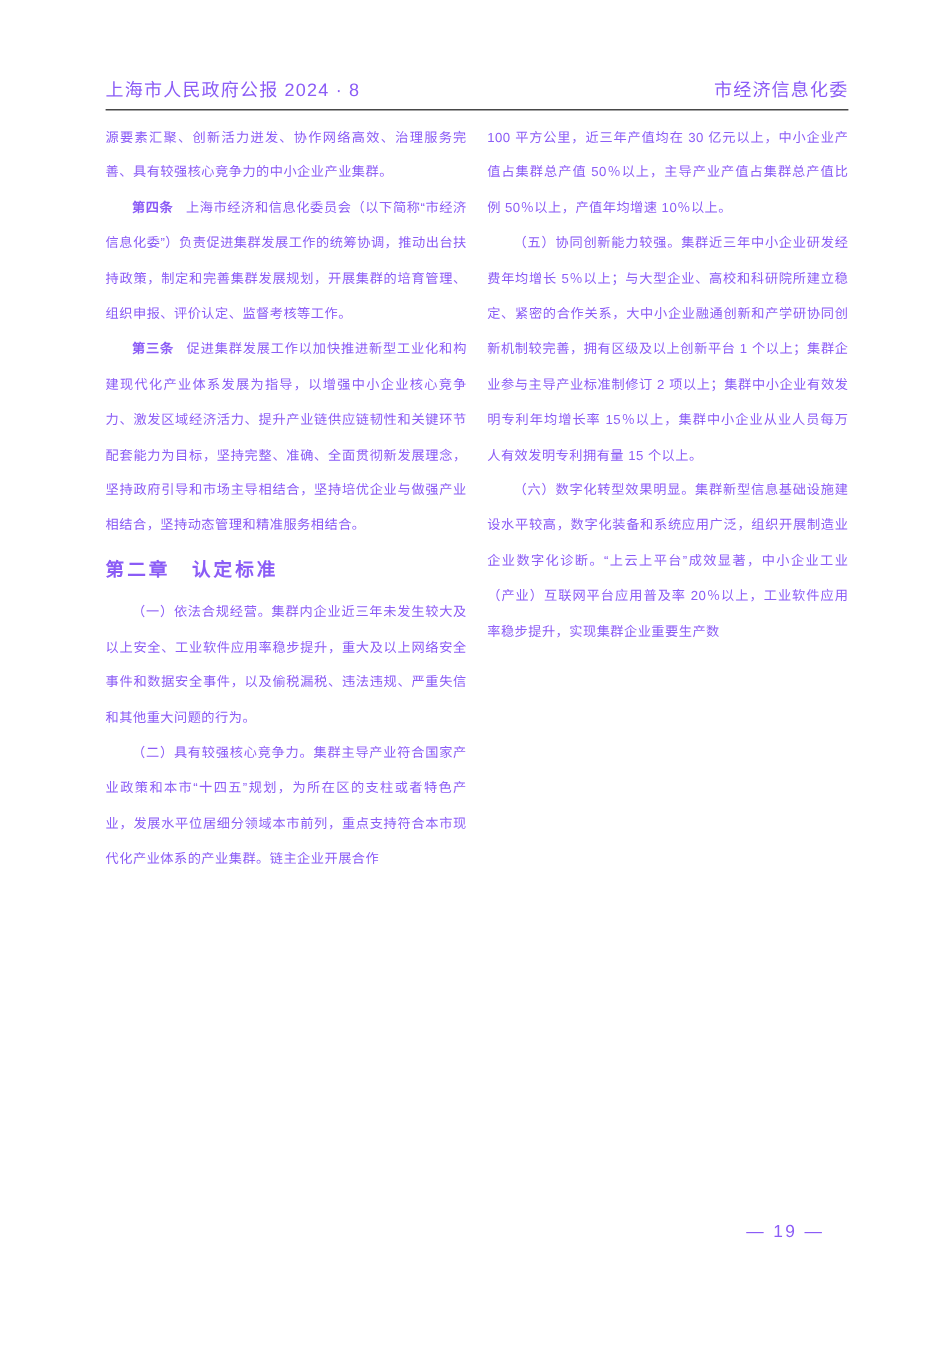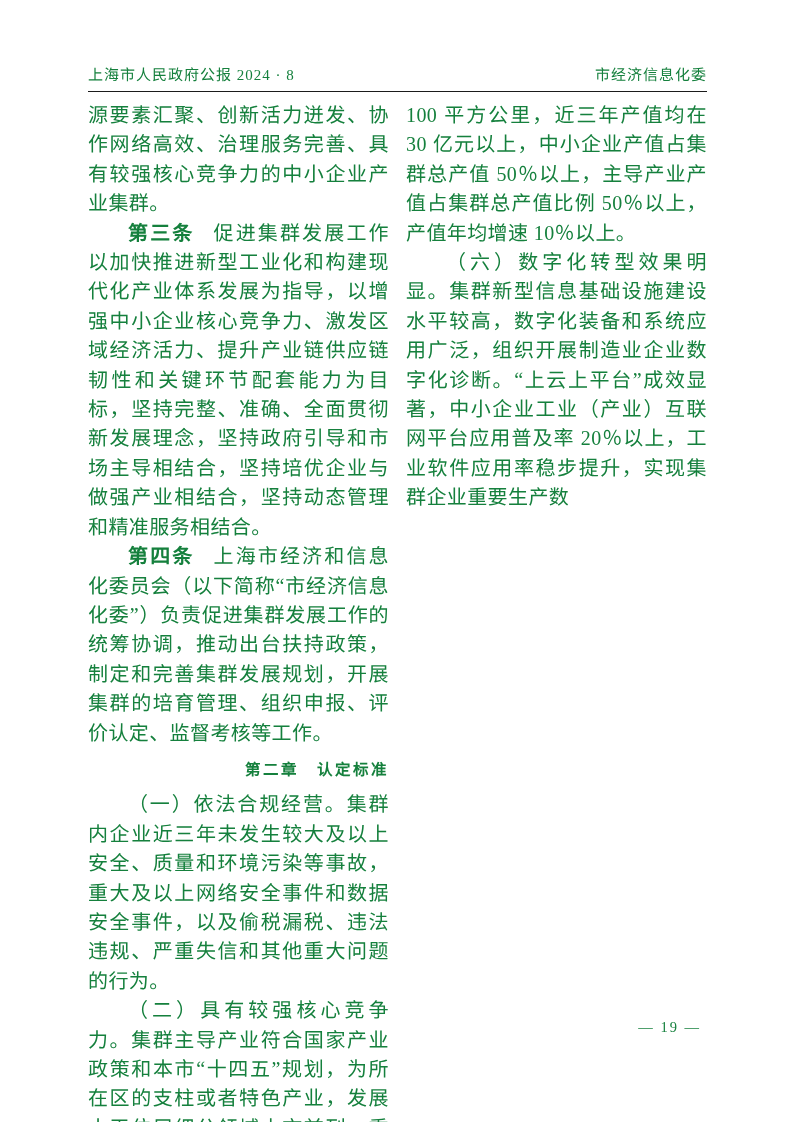--- a/index.html
+++ b/index.html
@@ -5,22 +5,22 @@
   html, body {
     margin: 0;
     padding: 0;
     background: #ffffff;
   }
   .page {
     position: relative;
     width: 793px;
     height: 1122px;
     background: #ffffff;
-    color: #15803d;
-    font-family: Liberation Serif, serif;
+    color: #8b5cf6;
+    font-family: Liberation Sans, sans-serif;
     overflow: hidden;
   }
   
   .page-header {
     position: absolute;
     left: 88px;
     right: 86px;
     top: 63px;
     display: flex;
     justify-content: space-between;
@@ -43,45 +43,45 @@
     top: 101px;
     width: 619px;
     display: flex;
     gap: 17px;
   }
   .col {
     width: 301px;
   }
   .col p {
     margin: 0;
-    font-size: 20px;
+    font-size: 11px;
     line-height: 29.4px;
     text-align: justify;
     text-justify: inter-character;
     letter-spacing: 0.4px;
   }
   .col p.indent { text-indent: 2em; }
   .col p.noindent { text-indent: 0; }
   .lead {
     font-weight: bold;
     margin-right: 0.95em;
   }
   h2.chapter {
     margin: 7px 0 6px 0;
     font-size: 15.5px;
     font-weight: bold;
-    text-align: right;
+    text-align: left;
     line-height: 29.4px;
     letter-spacing: 2.5px;
   }
   
   .page-footer {
     position: absolute;
     top: 1019px;
-    right: 92px;
+    right: 106px;
     font-size: 14.5px;
     letter-spacing: 2px;
     margin-left: 24px;
   }
 </style>
 </head>
 <body>
 
 <div class="page">
 
@@ -91,41 +91,42 @@
   </header>
 
   <div class="header-rule"></div>
 
   <main class="columns">
 
     <section class="col">
       <p class="noindent">源要素汇聚、创新活力迸发、协作网络高效、治理服务完善、具有较强核心竞争力的中小企业产业集群。</p>
 
       <p class="indent">
-        <b class="lead">第三条</b><span>促进集群发展工作以加快推进新型工业化和构建现代化产业体系发展为指导，以增强中小企业核心竞争力、激发区域经济活力、提升产业链供应链韧性和关键环节配套能力为目标，坚持完整、准确、全面贯彻新发展理念，坚持政府引导和市场主导相结合，坚持培优企业与做强产业相结合，坚持动态管理和精准服务相结合。</span>
+        <b class="lead">第四条</b><span>上海市经济和信息化委员会（以下简称“市经济信息化委”）负责促进集群发展工作的统筹协调，推动出台扶持政策，制定和完善集群发展规划，开展集群的培育管理、组织申报、评价认定、监督考核等工作。</span>
       </p>
 
       <p class="indent">
-        <b class="lead">第四条</b><span>上海市经济和信息化委员会（以下简称“市经济信息化委”）负责促进集群发展工作的统筹协调，推动出台扶持政策，制定和完善集群发展规划，开展集群的培育管理、组织申报、评价认定、监督考核等工作。</span>
+        <b class="lead">第三条</b><span>促进集群发展工作以加快推进新型工业化和构建现代化产业体系发展为指导，以增强中小企业核心竞争力、激发区域经济活力、提升产业链供应链韧性和关键环节配套能力为目标，坚持完整、准确、全面贯彻新发展理念，坚持政府引导和市场主导相结合，坚持培优企业与做强产业相结合，坚持动态管理和精准服务相结合。</span>
       </p>
 
 
       <h2 class="chapter">第二章　认定标准</h2>
 
 
-      <p class="indent">（一）依法合规经营。集群内企业近三年未发生较大及以上安全、质量和环境污染等事故，重大及以上网络安全事件和数据安全事件，以及偷税漏税、违法违规、严重失信和其他重大问题的行为。</p>
+      <p class="indent">（一）依法合规经营。集群内企业近三年未发生较大及以上安全、工业软件应用率稳步提升，重大及以上网络安全事件和数据安全事件，以及偷税漏税、违法违规、严重失信和其他重大问题的行为。</p>
 
-      <p class="indent">（二）具有较强核心竞争力。集群主导产业符合国家产业政策和本市“十四五”规划，为所在区的支柱或者特色产业，发展水平位居细分领域本市前列，重点支持符合本市现代化产业体系的产业集群。占地面积一般不超过</p>
+      <p class="indent">（二）具有较强核心竞争力。集群主导产业符合国家产业政策和本市“十四五”规划，为所在区的支柱或者特色产业，发展水平位居细分领域本市前列，重点支持符合本市现代化产业体系的产业集群。链主企业开展合作</p>
     </section>
 
     <section class="col">
       <p class="noindent">100 平方公里，近三年产值均在 30 亿元以上，中小企业产值占集群总产值 50％以上，主导产业产值占集群总产值比例 50％以上，产值年均增速 10％以上。</p>
 
 
 
+      <p class="indent">（五）协同创新能力较强。集群近三年中小企业研发经费年均增长 5％以上；与大型企业、高校和科研院所建立稳定、紧密的合作关系，大中小企业融通创新和产学研协同创新机制较完善，拥有区级及以上创新平台 1 个以上；集群企业参与主导产业标准制修订 2 项以上；集群中小企业有效发明专利年均增长率 15％以上，集群中小企业从业人员每万人有效发明专利拥有量 15 个以上。</p>
 
       <p class="indent">（六）数字化转型效果明显。集群新型信息基础设施建设水平较高，数字化装备和系统应用广泛，组织开展制造业企业数字化诊断。“上云上平台”成效显著，中小企业工业（产业）互联网平台应用普及率 20％以上，工业软件应用率稳步提升，实现集群企业重要生产数</p>
     </section>
 
   </main>
 
   <footer class="page-footer">
     <span>— 19 —</span>
   </footer>
 

